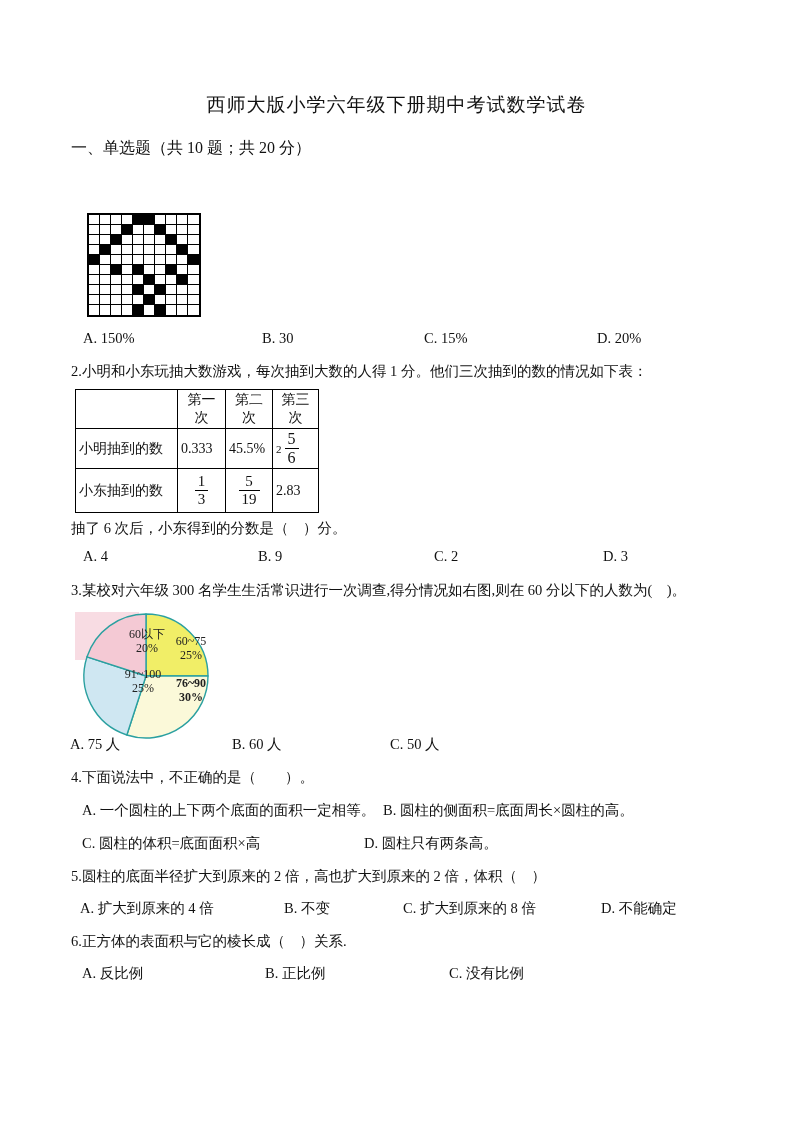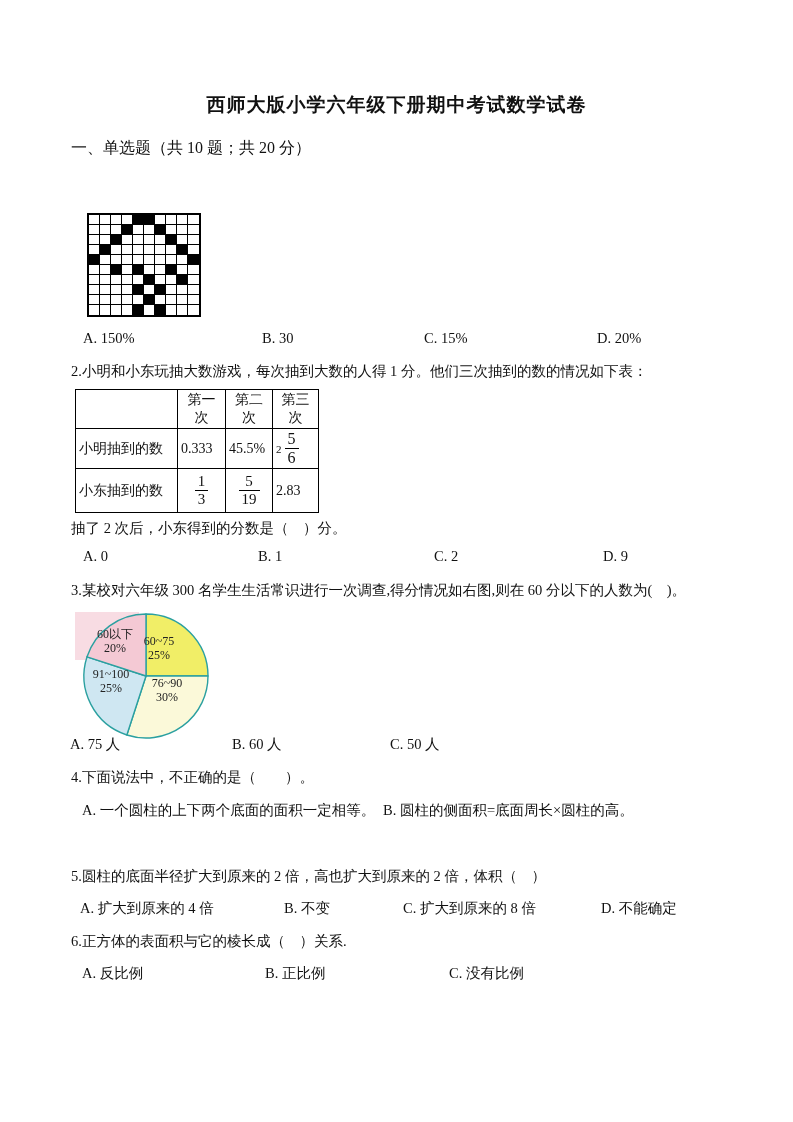--- a/index.html
+++ b/index.html
@@ -1,19 +1,19 @@
 <!DOCTYPE html>
 <html><head>
 <meta charset="utf-8">
 <style>
   html,body{margin:0;padding:0;background:#ffffff;}
   .page{position:relative;width:793px;height:1122px;background:#ffffff;
         font-family:"Liberation Serif","DejaVu Serif",serif;color:#111;overflow:hidden;}
   .title{position:absolute;top:92px;left:0;width:100%;text-align:center;
-         font-size:19px;font-weight:bold;letter-spacing:1px;}
+         font-size:19px;font-weight:normal;letter-spacing:1px;}
   .section{position:absolute;left:71px;top:138px;font-size:16px;font-weight:normal;}
   .stem{position:absolute;left:71px;font-size:14.5px;white-space:nowrap;}
   .optrow{position:absolute;left:0;width:100%;height:20px;}
   .opt{position:absolute;font-size:14.5px;white-space:nowrap;}
 
   
   .pgrid{position:absolute;left:87px;top:213px;width:110px;height:100px;
          border:2px solid #000;display:grid;
          grid-template-columns:repeat(10,1fr);grid-template-rows:repeat(10,1fr);
          background:#fff;}
@@ -31,21 +31,21 @@
         font-size:15px;line-height:1.12;}
   .frac .fnum{display:block;padding:0 3px;}
   .frac .fden{display:block;border-top:1.5px solid #000;padding:0 3px;}
   .whole{font-size:11px;vertical-align:middle;margin-right:3px;}
 
   
   .piebox{position:absolute;left:75px;top:612px;width:160px;height:128px;}
   .pie-pinkbg{position:absolute;left:0;top:0;width:64px;height:48px;background:#f8dce3;}
   .piebox svg{position:absolute;left:0;top:0;}
   .pie-label{position:absolute;transform:translate(-50%,-50%);text-align:center;
-             font-size:12px;line-height:1.15;color:#222;white-space:nowrap;}
+             font-size:12px;line-height:1.15;color:#222;white-space:nowrap;margin-left:32px;}
 </style>
 </head>
 <body>
 
 <div class="page">
 
   <div class="title">西师大版小学六年级下册期中考试数学试卷</div>
   <div class="section">一、单选题（共 10 题；共 20 分）</div>
 
   <div class="pgrid">
@@ -185,42 +185,42 @@
       <td class="tc">
         <span class="frac"><span class="fnum">1</span><span class="fden">3</span></span>
       </td>
       <td class="tc">
         <span class="frac"><span class="fnum">5</span><span class="fden">19</span></span>
       </td>
       <td>2.83</td>
     </tr>
   </tbody>
     </table>
-  <div class="stem" style="top:519px">抽了 2 次后，小东得到的分数是（　）分。</div>
+  <div class="stem" style="top:519px">抽了 6 次后，小东得到的分数是（　）分。</div>
   <div class="optrow" style="top:548px">
-    <span class="opt" style="left:83px">A. 0</span>
-    <span class="opt" style="left:258px">B. 1</span>
+    <span class="opt" style="left:83px">A. 4</span>
+    <span class="opt" style="left:258px">B. 9</span>
     <span class="opt" style="left:434px">C. 2</span>
-    <span class="opt" style="left:603px">D. 9</span>
+    <span class="opt" style="left:603px">D. 3</span>
   </div>
 
   <div class="stem" style="top:581px">3.某校对六年级 300 名学生生活常识进行一次调查,得分情况如右图,则在 60 分以下的人数为(　)。</div>
   <div class="piebox">
     <div class="pie-pinkbg"></div>
   <svg width="160" height="128">
         <path d="M71,64 L71.00,2.00 A62,62 0 0 1 133.00,64.00 Z" fill="#f1ee67" stroke="#2ba0a0" stroke-width="1.4" stroke-linejoin="round"></path>
         <path d="M71,64 L133.00,64.00 A62,62 0 0 1 51.84,122.97 Z" fill="#fbf9d9" stroke="#2ba0a0" stroke-width="1.4" stroke-linejoin="round"></path>
         <path d="M71,64 L51.84,122.97 A62,62 0 0 1 12.03,44.84 Z" fill="#cfe7f2" stroke="#2ba0a0" stroke-width="1.4" stroke-linejoin="round"></path>
         <path d="M71,64 L12.03,44.84 A62,62 0 0 1 71.00,2.00 Z" fill="#f4c9d4" stroke="#2ba0a0" stroke-width="1.4" stroke-linejoin="round"></path>
       </svg>
       <div class="pie-label" style="left: 84px; top: 37px;">
         <div>60~75</div>
         <div>25%</div>
       </div>
-      <div class="pie-label" style="left: 92px; top: 79px;">
+      <div class="pie-label" style="left: 84px; top: 79px; font-weight: bold;">
         <div>76~90</div>
         <div>30%</div>
       </div>
       <div class="pie-label" style="left: 36px; top: 70px;">
         <div>91~100</div>
         <div>25%</div>
       </div>
       <div class="pie-label" style="left: 40px; top: 30px;">
         <div>60以下</div>
         <div>20%</div>
@@ -229,20 +229,24 @@
   <div class="optrow" style="top:735px">
     <span class="opt" style="left:70px">A. 75 人</span>
     <span class="opt" style="left:232px">B. 60 人</span>
     <span class="opt" style="left:390px">C. 50 人</span>
   </div>
 
   <div class="stem" style="top:768px">4.下面说法中，不正确的是（　　）。</div>
   <div class="optrow" style="top:801px">
     <span class="opt" style="left:82px">A. 一个圆柱的上下两个底面的面积一定相等。</span>
     <span class="opt" style="left:383px">B. 圆柱的侧面积=底面周长×圆柱的高。</span>
+  </div>
+  <div class="optrow" style="top:834px">
+    <span class="opt" style="left:82px">C. 圆柱的体积=底面面积×高</span>
+    <span class="opt" style="left:364px">D. 圆柱只有两条高。</span>
   </div>
 
   <div class="stem" style="top:867px">5.圆柱的底面半径扩大到原来的 2 倍，高也扩大到原来的 2 倍，体积（　）</div>
   <div class="optrow" style="top:899px">
     <span class="opt" style="left:80px">A. 扩大到原来的 4 倍</span>
     <span class="opt" style="left:284px">B. 不变</span>
     <span class="opt" style="left:403px">C. 扩大到原来的 8 倍</span>
     <span class="opt" style="left:601px">D. 不能确定</span>
   </div>
 

